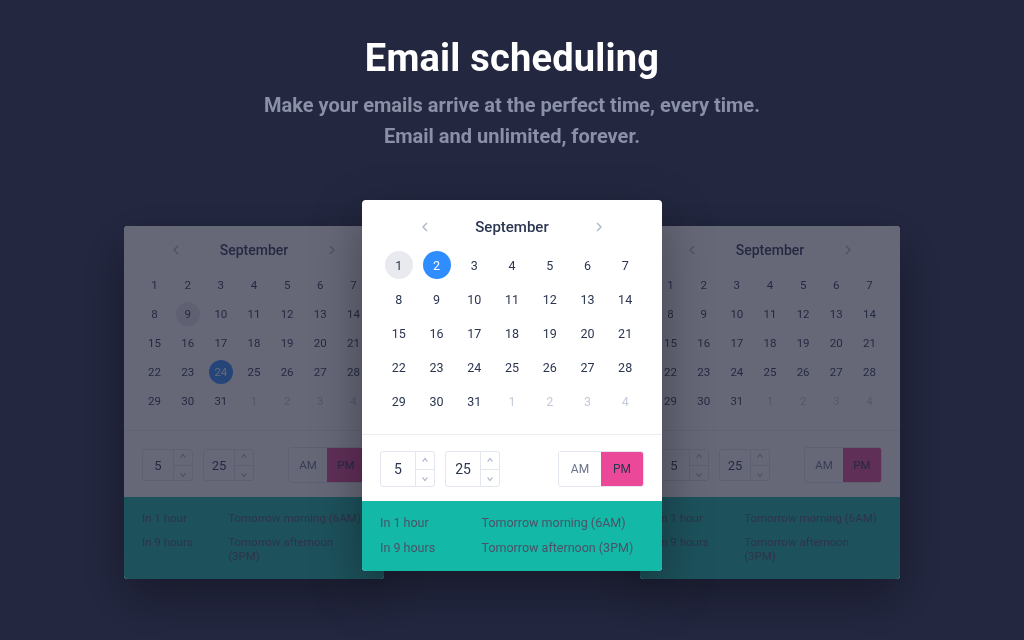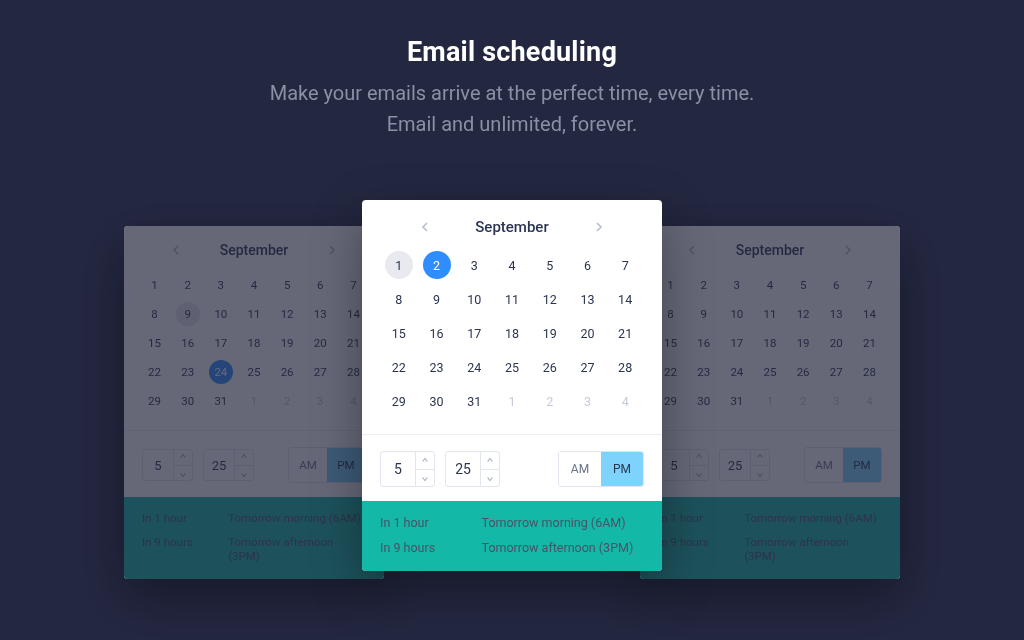--- a/index.html
+++ b/index.html
@@ -3,22 +3,22 @@
 <meta charset="utf-8">
 <style>
   * { box-sizing: border-box; margin: 0; padding: 0; }
   html, body { width: 1024px; height: 640px; overflow: hidden; }
   body {
     background: #232740;
     font-family: -apple-system, BlinkMacSystemFont, "Segoe UI", Roboto, sans-serif;
     position: relative;
   }
   .hero { text-align: center; padding-top: 36px; }
-  .hero h1 { color: #fff; font-size: 27px; font-weight: 700; letter-spacing: .2px; }
-  .hero p  { color: #8a90a6; font-size: 20px; line-height: 1.55; margin-top: 10px; font-weight: 400; }
+  .hero h1 { color: #fff; font-size: 38px; font-weight: 700; letter-spacing: .2px; }
+  .hero p  { color: #8a90a6; font-size: 20px; line-height: 1.55; margin-top: 10px; font-weight: 700; }
 
   .stage {
     position: absolute; left: 50%; top: 200px; transform: translateX(-50%);
     width: 720px; height: 460px;
   }
 
   .card {
     background: #fff; border-radius: 4px;
     box-shadow: 0 18px 50px rgba(0,0,0,.35);
     width: 300px;
@@ -83,21 +83,21 @@
   .numbox .spin div + div { border-top: 1px solid #e2e6ee; }
   .carety { width:8px; height:8px; }
   .ampm {
     display: flex; border: 1px solid #e2e6ee; border-radius: 3px; overflow:hidden;
     margin-left: auto; height: 36px;
   }
   .ampm div {
     width: 42px; display:flex; align-items:center; justify-content:center;
     font-size: 12px; color:#6a7289; cursor:pointer; background:#fff;
   }
-  .ampm .active { background:#7dd3fc; color:#2a3550; }
+  .ampm .active { background:#ec4899; color:#2a3550; }
 
   .quick {
     background: #14b8a6; padding: 14px 18px 16px;
     display: grid; grid-template-columns: 1fr 1.6fr; row-gap: 10px;
     font-size: 12.5px; color: #4a5268;
   }
   .quick a { color: inherit; text-decoration: none; cursor:pointer; }
 
   
   .card.back .cal-head { padding-top:16px; font-size:14px; gap:36px;}

